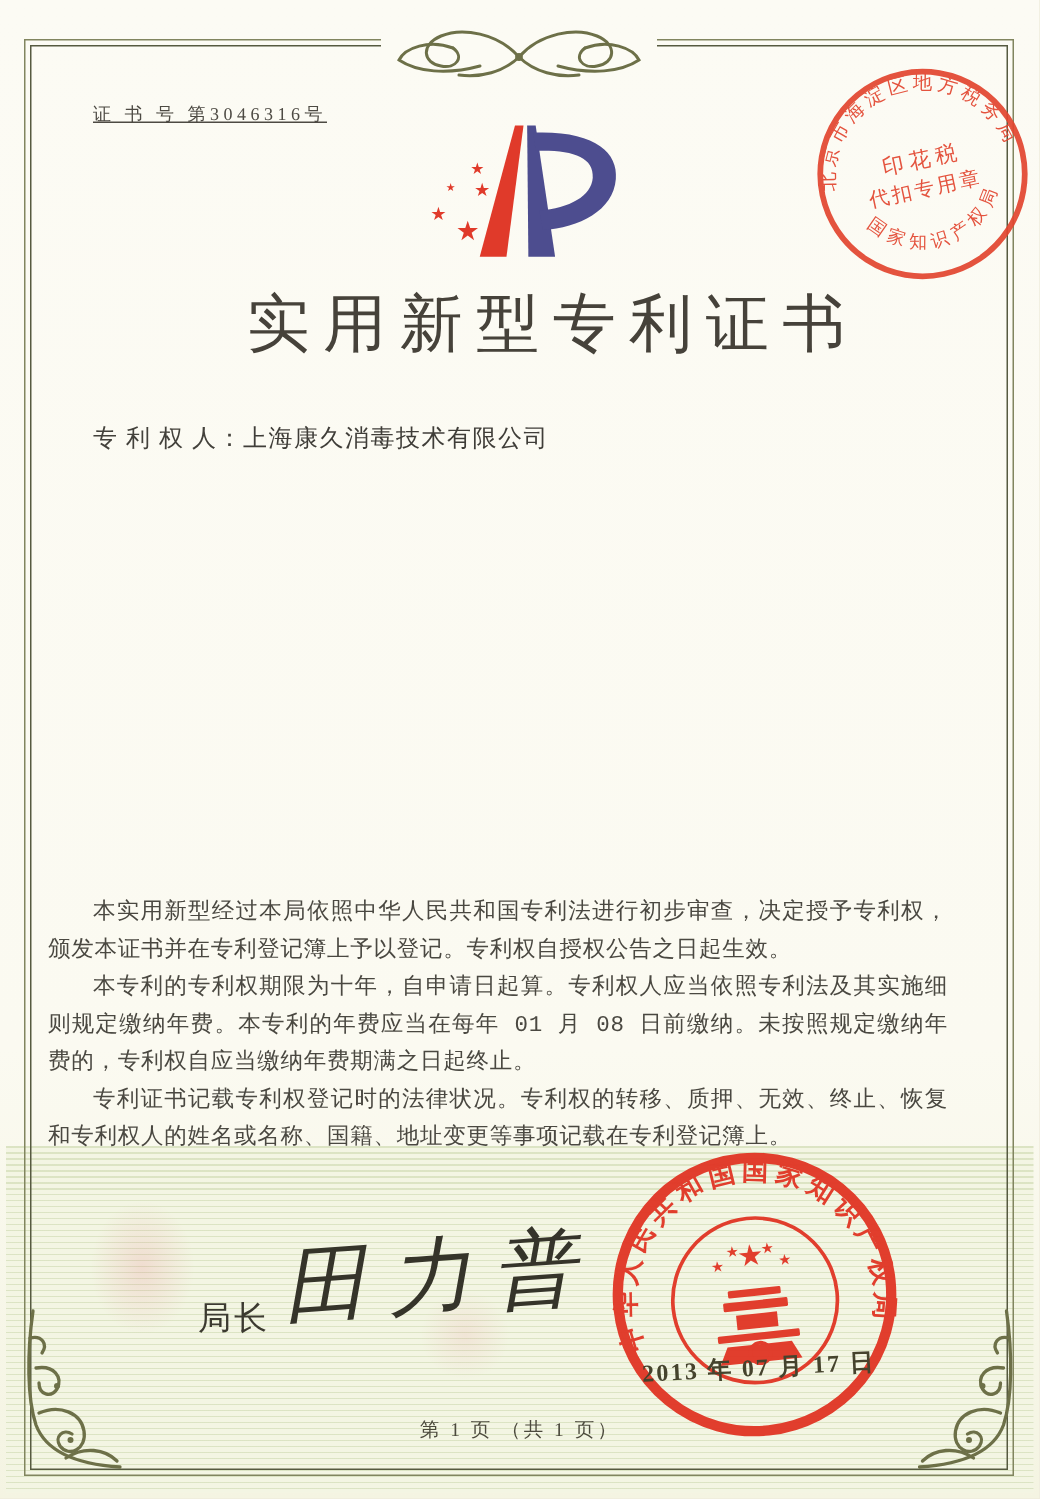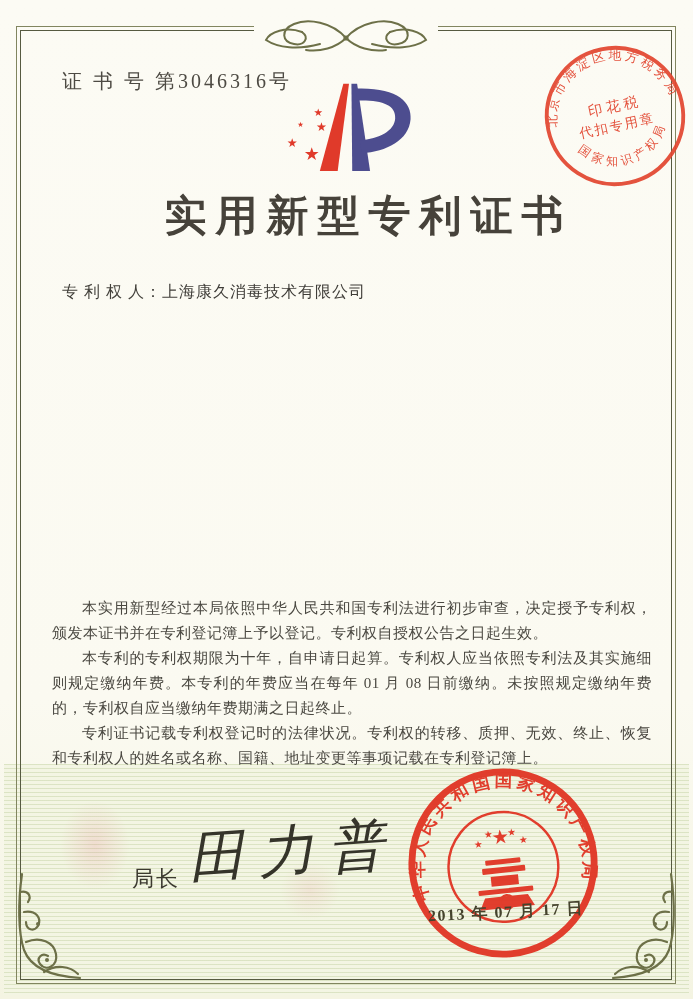--- a/index.html
+++ b/index.html
@@ -23,36 +23,36 @@
   
   .frame{
     position:absolute;left:20px;top:30px;width:650px;height:948px;
     border:1.6px solid #565a40;
     outline:1px solid #81855f;
     outline-offset:3px;
     pointer-events:none;
   }
   .cert-no{
     position:absolute;left:62px;top:68px;
-    font-size:20px;letter-spacing:3px;color:#4d4a43;
+    font-size:12px;letter-spacing:3px;color:#4d4a43;text-decoration:underline;
   }
   .logo{position:absolute;left:268px;top:70px;width:162px;height:118px;}
   .cert-title{
     position:absolute;left:0;right:0;top:188px;text-align:center;
-    font-size:42px;font-weight:bold;letter-spacing:9px;color:#46423a;padding-left:44px;
+    font-size:42px;font-weight:normal;letter-spacing:9px;color:#46423a;padding-left:44px;
   }
   .tax-stamp{position:absolute;left:543px;top:44px;width:144px;height:144px;transform:rotate(-12deg);opacity:.92;}
   .fields{position:absolute;left:62px;top:282px;width:560px;}
   .field-row{height:54px;font-size:16px;color:#43413b;letter-spacing:1px;}
   .field-row .lbl{color:#43413b;}
   .field-row .val{color:#3f3d38;}
   .body-text{
-    position:absolute;left:52px;top:596px;width:600px;
+    position:absolute;left:32px;top:596px;width:600px;
     font-size:15px;line-height:25px;color:#4a4841;
-    text-align:justify;letter-spacing:.5px;
+    text-align:justify;letter-spacing:.5px;font-family:Liberation Mono, monospace;
   }
   .body-text p{margin:0;text-indent:2em;}
   .sig-area{position:absolute;left:100px;top:812px;width:300px;height:120px;}
   .sig-label{position:absolute;left:32px;top:52px;font-size:22px;color:#3c3a30;letter-spacing:2px;}
   .sig-name{
     position:absolute;left:88px;top:2px;
     font-size:56px;color:#35342a;transform:rotate(-4deg);
     font-style:italic;letter-spacing:14px;white-space:nowrap;
   }
   .official-seal{position:absolute;left:405px;top:765px;width:196px;height:196px;transform:rotate(-6deg);opacity:.95;}
@@ -198,14 +198,15 @@
         <rect x="86" y="113" width="28" height="10"></rect>
         <rect x="72" y="126" width="56" height="5" rx="1"></rect>
         <polygon points="78,134 122,134 128,146 72,146"></polygon>
       </g>
       <circle cx="100" cy="140" r="7" fill="none" stroke-width="2.5"></circle>
     </g>
   </svg>
 
   <div class="seal-date">2013 年 07 月 17 日</div>
 
+  <div class="footer">第 1 页 （共 1 页）</div>
 
 </div>
 
 </body></html>

